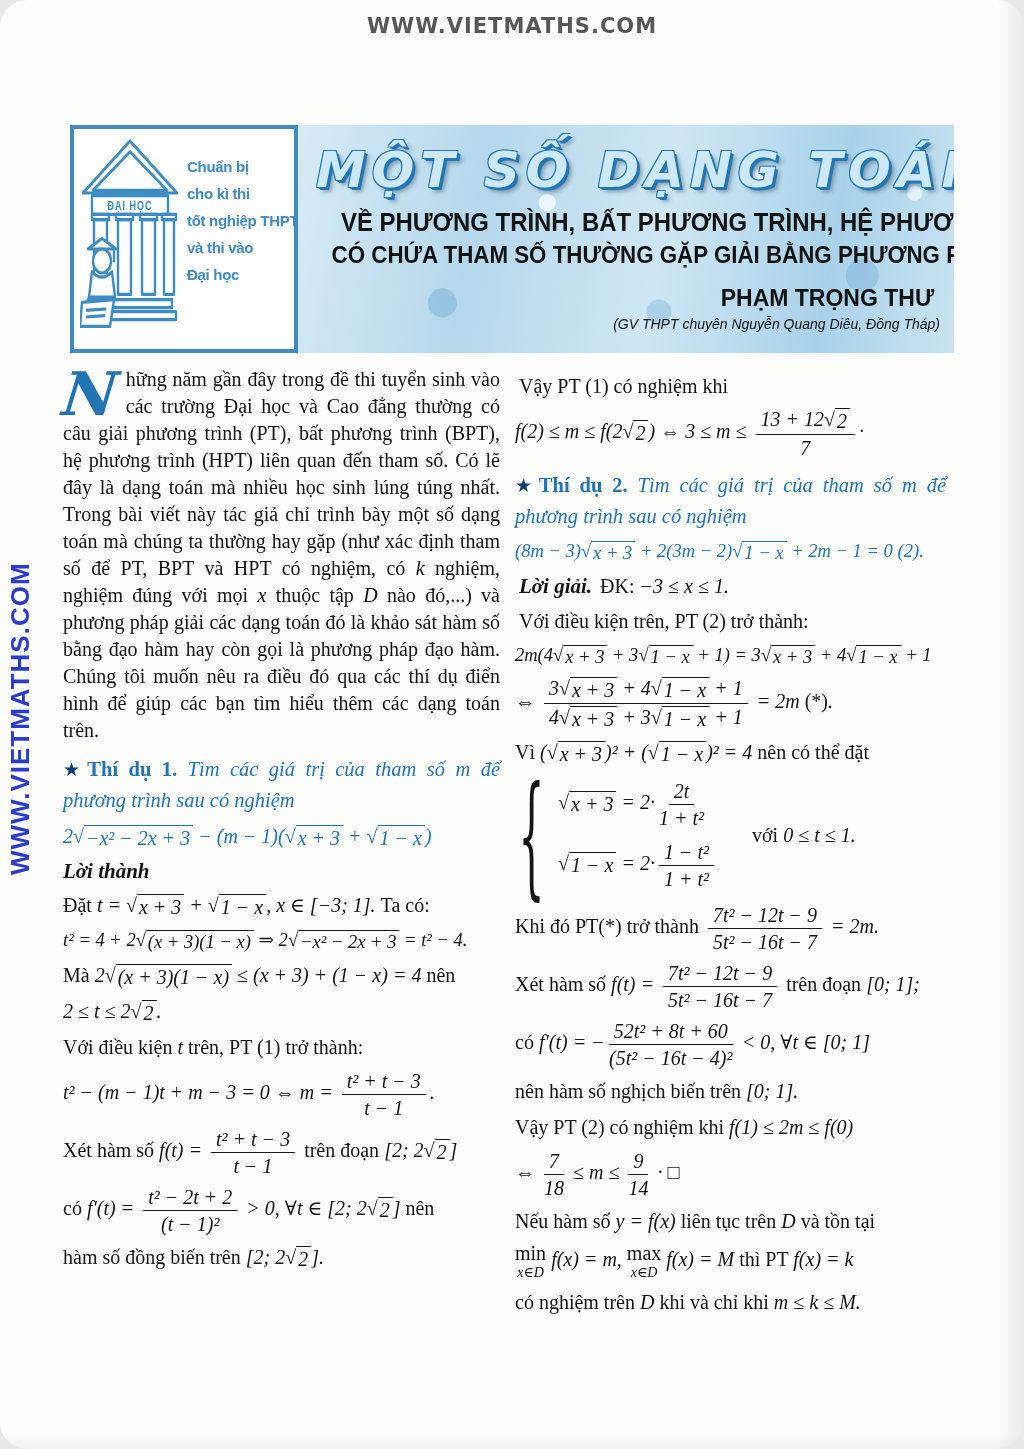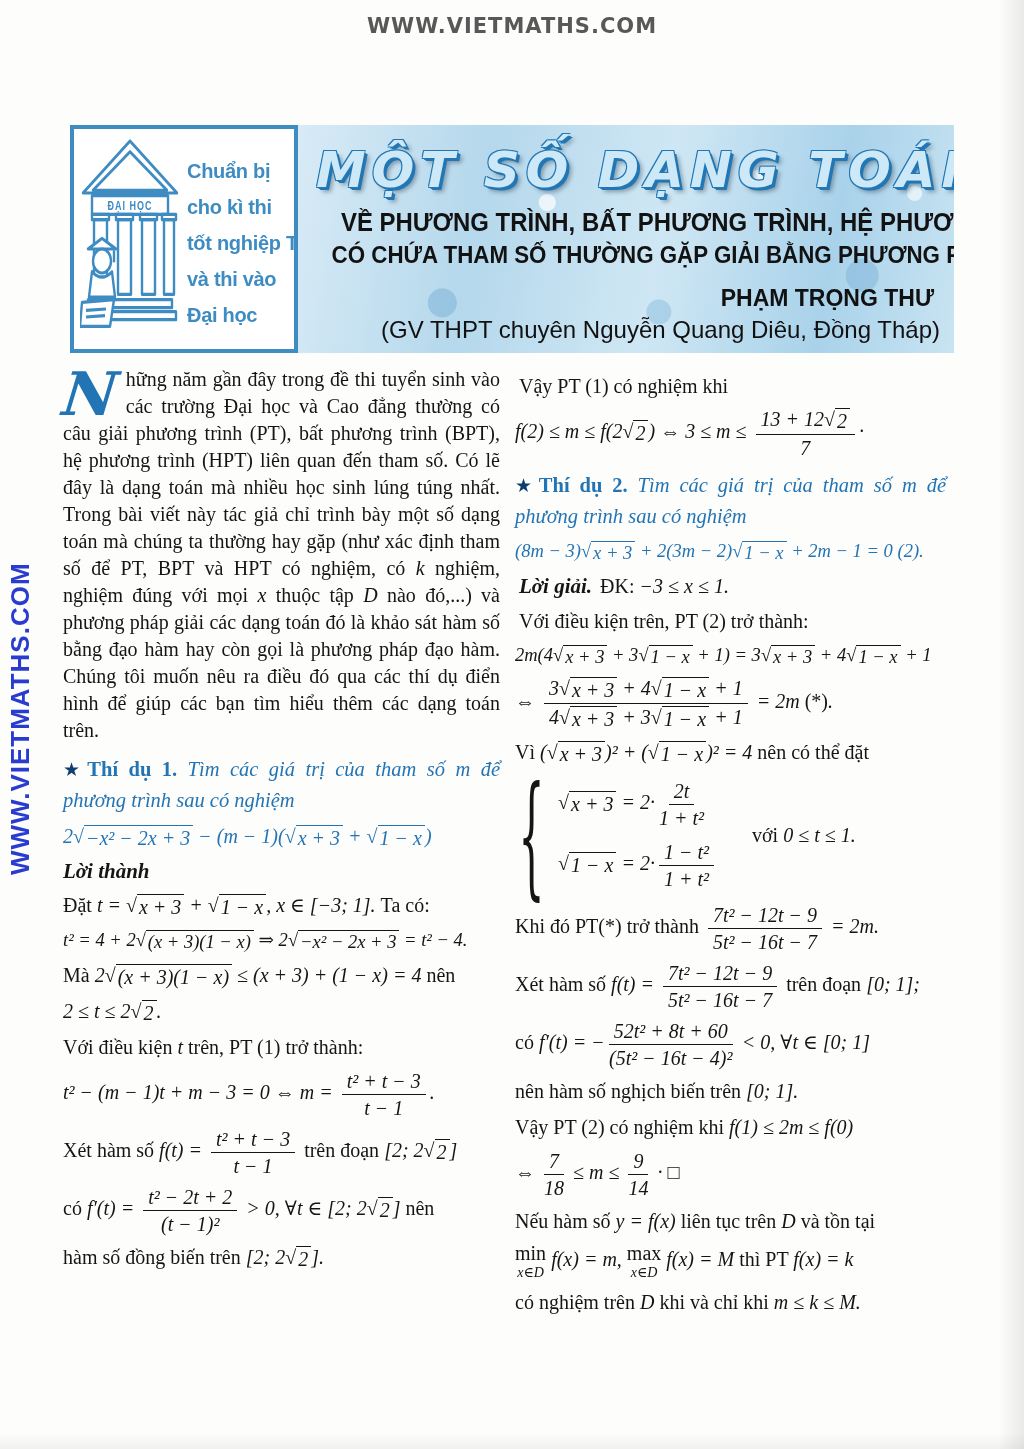--- a/index.html
+++ b/index.html
@@ -1,17 +1,17 @@
 <!DOCTYPE html>
 <html lang="vi" style="--accent: #2374b5; --badge-blue: #3e8cc2; --sidebar-blue: #2a3cd0; --title-fill: #cde9f8; --title-outline: #2277b4; --ink: #151515; --site-gray: #585858;"><head>
 <meta charset="utf-8">
 <style>
   html,body{margin:0;padding:0;background:#e8e8e6;}
   .page{position:relative;width:1024px;height:1449px;margin:0 auto;background:#fdfdfb;overflow:hidden;
-        font-family:"Liberation Serif","DejaVu Serif",serif;color:var(--ink,#151515);}
+        font-family:"Liberation Serif","DejaVu Serif",serif;color:var(--ink,#151515);border-radius:27px;}
   .page::after{content:"";position:absolute;top:0;right:0;width:26px;height:100%;pointer-events:none;
         background:linear-gradient(to right,rgba(0,0,0,0),rgba(0,0,0,0.08));}
   .page::before{content:"";position:absolute;left:0;bottom:0;width:100%;height:16px;pointer-events:none;
         background:linear-gradient(to bottom,rgba(0,0,0,0),rgba(0,0,0,0.05));}
 
   
   .site-header{position:absolute;top:14px;left:0;width:100%;text-align:center;
         font-family:"DejaVu Sans","Liberation Sans",sans-serif;font-weight:bold;font-size:21px;
         letter-spacing:1px;color:var(--site-gray,#585858);}
 
@@ -23,21 +23,21 @@
   
   .banner{position:absolute;top:125px;left:70px;width:884px;height:228px;display:flex;}
   .badge{width:228px;height:228px;box-sizing:border-box;border:4px solid var(--badge-blue,#3e8cc2);
         background:#fff;display:flex;padding:8px 6px;flex:none;}
   .badge svg{flex:none;}
   .badge .b-stroke{fill:none;stroke:var(--badge-blue,#3e8cc2);stroke-width:2.4;stroke-linejoin:round;}
   .badge .b-fillw{fill:#fff;stroke:var(--badge-blue,#3e8cc2);stroke-width:2.4;stroke-linejoin:round;}
   .badge .sign{fill:var(--badge-blue,#3e8cc2);font-family:"Liberation Sans",sans-serif;font-size:9px;
         font-weight:bold;letter-spacing:1px;}
   .badge-caption{flex:1;margin:16px 0 0 7px;font-family:"Liberation Sans","DejaVu Sans",sans-serif;
-        font-weight:bold;font-size:20px;letter-spacing:-0.3px;line-height:1.8;
+        font-weight:bold;font-size:15px;letter-spacing:-0.3px;line-height:1.8;
         color:var(--badge-blue,#3e8cc2);white-space:nowrap;}
   .banner-main{flex:1;box-sizing:border-box;padding:14px 14px 8px 18px;text-align:center;overflow:hidden;
         background:
           radial-gradient(circle at 8% 20%, rgba(255,255,255,.85) 0 10px, rgba(255,255,255,0) 11px),
           radial-gradient(circle at 22% 78%, rgba(120,175,215,.5) 0 14px, rgba(120,175,215,0) 15px),
           radial-gradient(circle at 38% 34%, rgba(255,255,255,.7) 0 8px, rgba(255,255,255,0) 9px),
           radial-gradient(circle at 55% 82%, rgba(130,185,220,.45) 0 12px, rgba(130,185,220,0) 13px),
           radial-gradient(circle at 70% 24%, rgba(255,255,255,.75) 0 9px, rgba(255,255,255,0) 10px),
           radial-gradient(circle at 86% 66%, rgba(120,175,215,.45) 0 16px, rgba(120,175,215,0) 17px),
           radial-gradient(circle at 94% 30%, rgba(255,255,255,.6) 0 7px, rgba(255,255,255,0) 8px),
@@ -47,22 +47,22 @@
         text-shadow:-1px -1px 0 var(--title-outline,#2277b4),1px -1px 0 var(--title-outline,#2277b4),
                     -1px 1px 0 var(--title-outline,#2277b4),1.5px 1.5px 0 var(--title-outline,#2277b4),
                     3px 3px 0 var(--title-outline,#2277b4),5px 5px 4px rgba(50,70,90,.45);
         margin:2px 0 8px;}
   .subtitle{font-family:"Liberation Sans","DejaVu Sans",sans-serif;font-weight:bold;color:#121212;
         white-space:nowrap;transform-origin:50% 50%;line-height:1.22;}
   .subtitle1{font-size:26px;transform:scaleX(0.92);}
   .subtitle2{font-size:23.5px;transform:scaleX(0.95);margin-top:2px;}
   .author{margin-top:16px;text-align:right;font-family:"Liberation Sans","DejaVu Sans",sans-serif;
         font-weight:bold;font-size:23px;color:#111;padding-right:6px;}
-  .affil{text-align:right;font-family:"Liberation Sans","DejaVu Sans",sans-serif;
-        font-size:24px;color:#111;margin-top:4px;}
+  .affil{text-align:right;font-family:"Liberation Sans","DejaVu Sans",sans-serif;font-style:italic;
+        font-size:14px;color:#111;margin-top:4px;}
 
   
   .columns{position:absolute;top:366px;left:63px;width:883px;display:flex;gap:15px;}
   .col{box-sizing:border-box;}
   .col-left{width:437px;}
   .col-right{width:431px;}
 
   .intro{margin:0 0 6px;font-size:20px;line-height:27px;text-align:justify;}
   .dropcap{float:left;font-family:"DejaVu Serif",serif;font-style:italic;font-weight:bold;
         font-size:60px;line-height:46px;margin:5px 8px 0 0;color:var(--accent,#2374b5);

